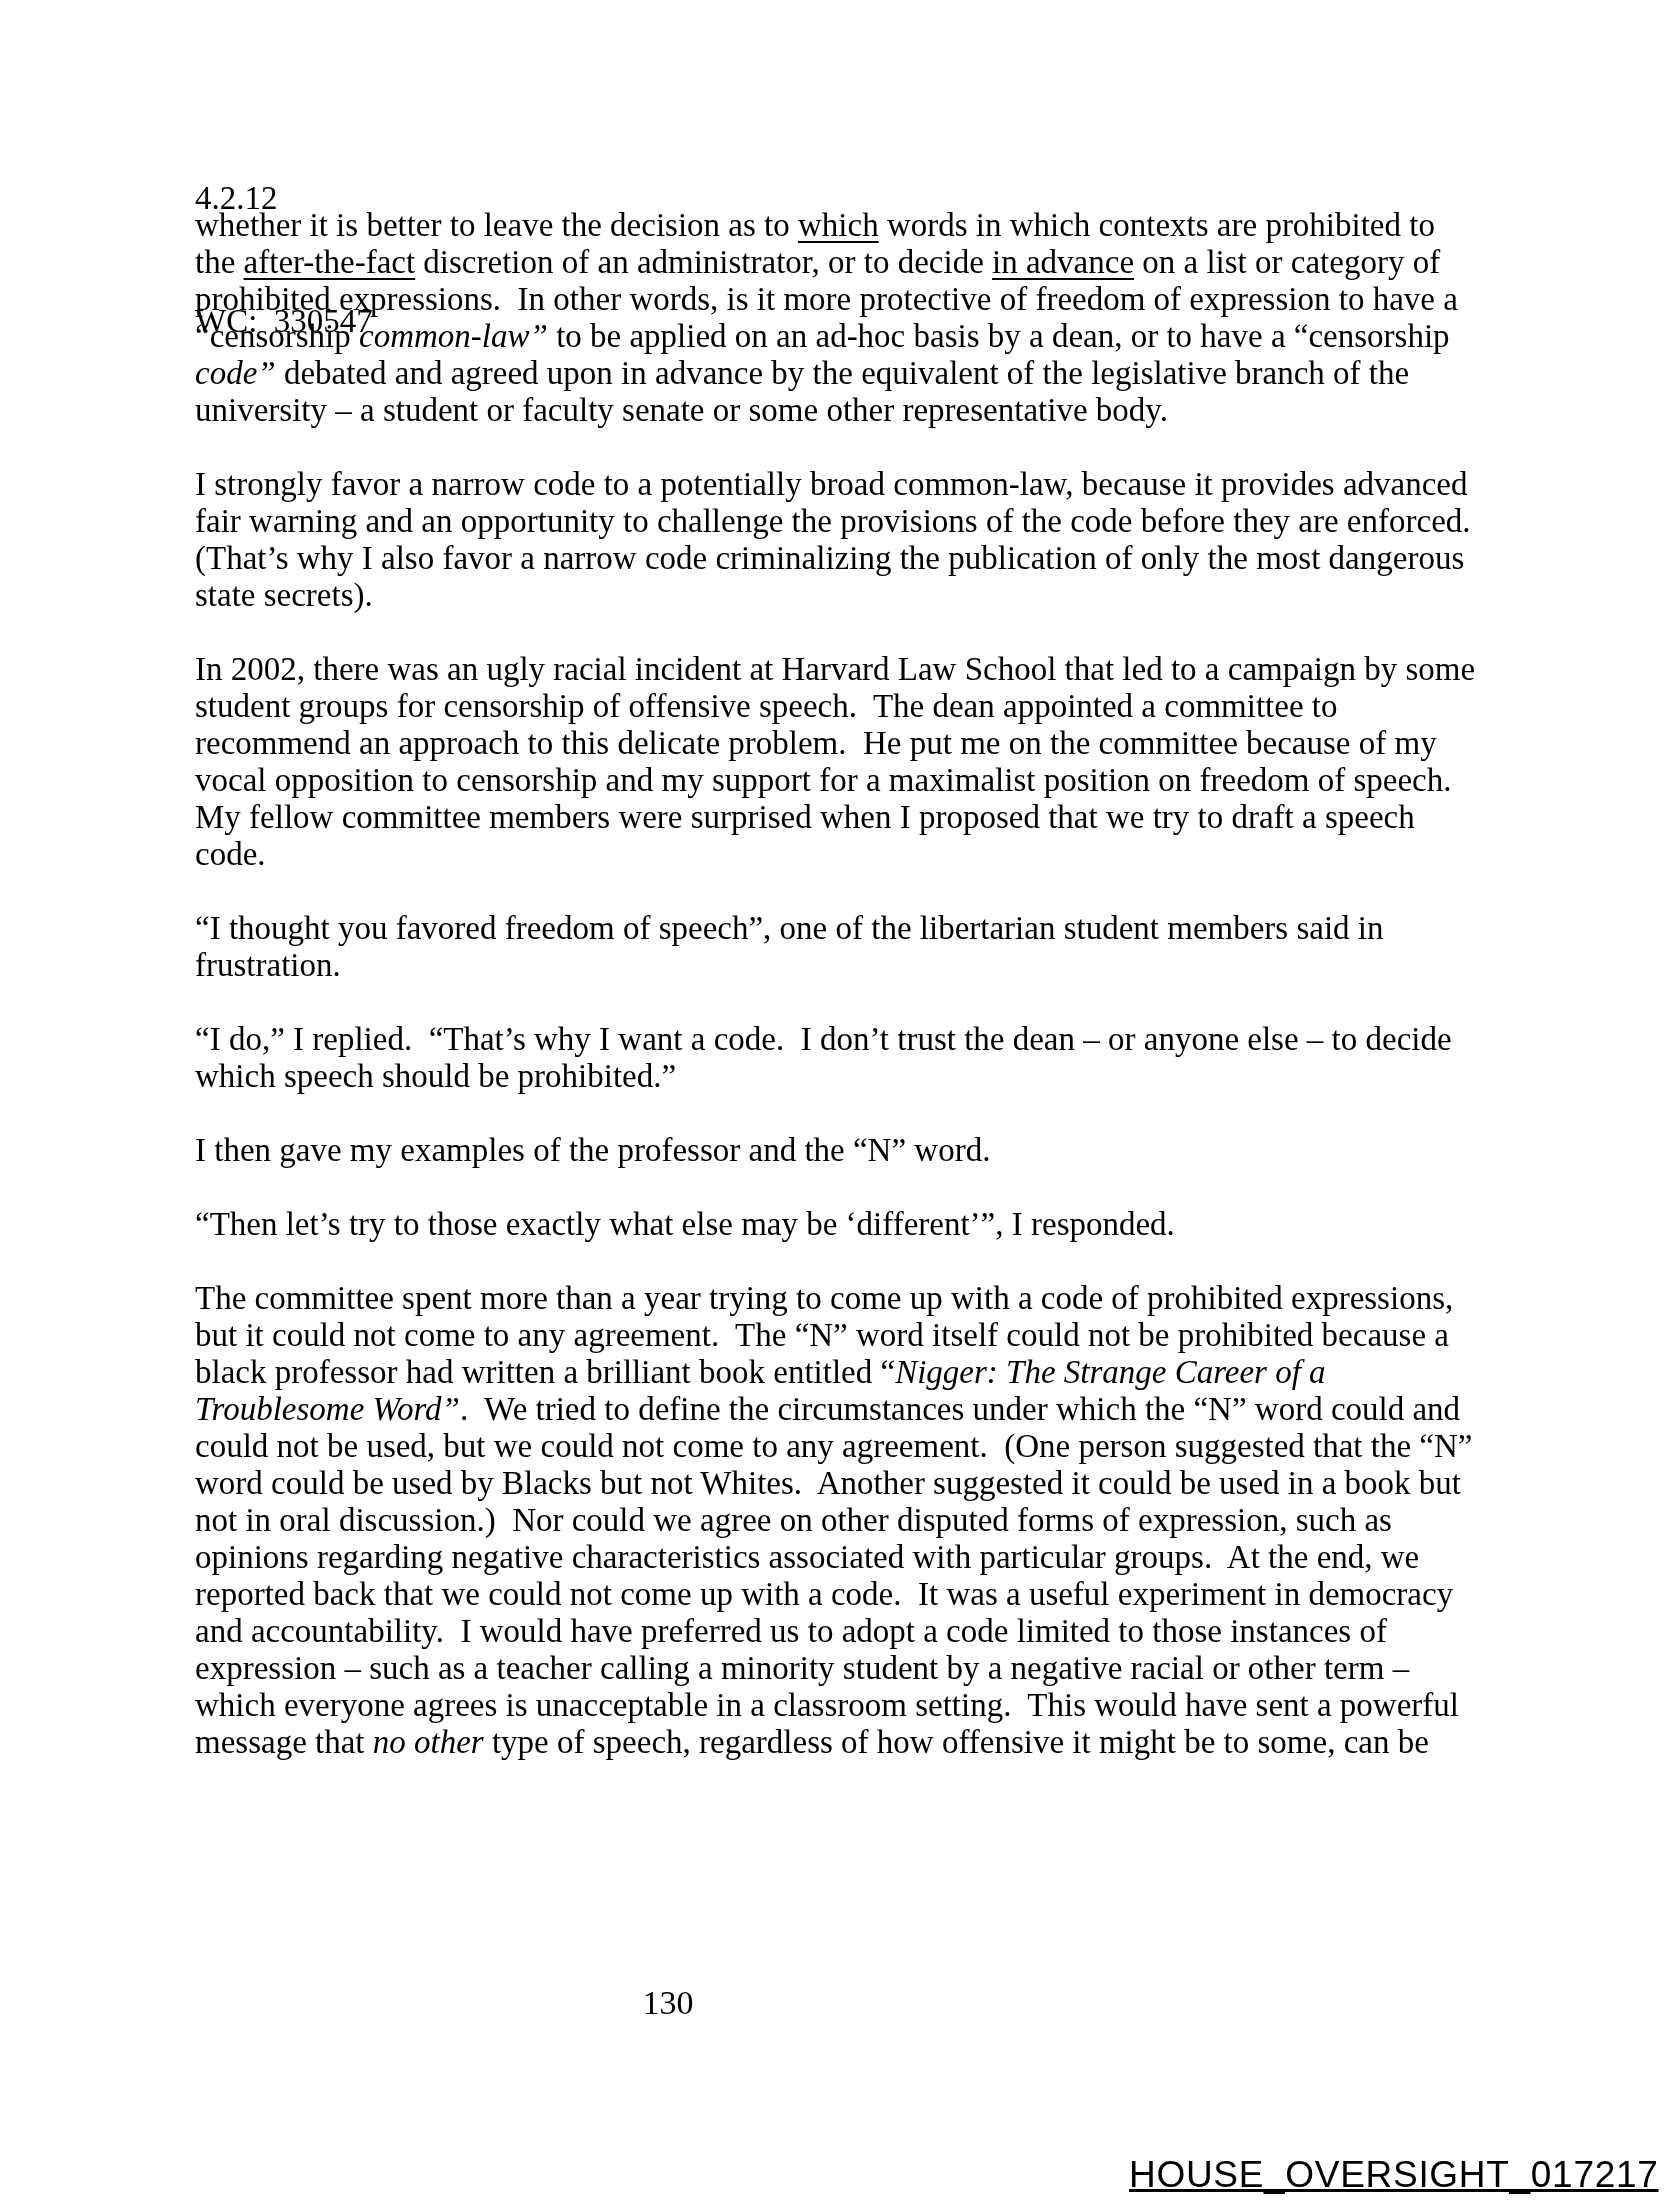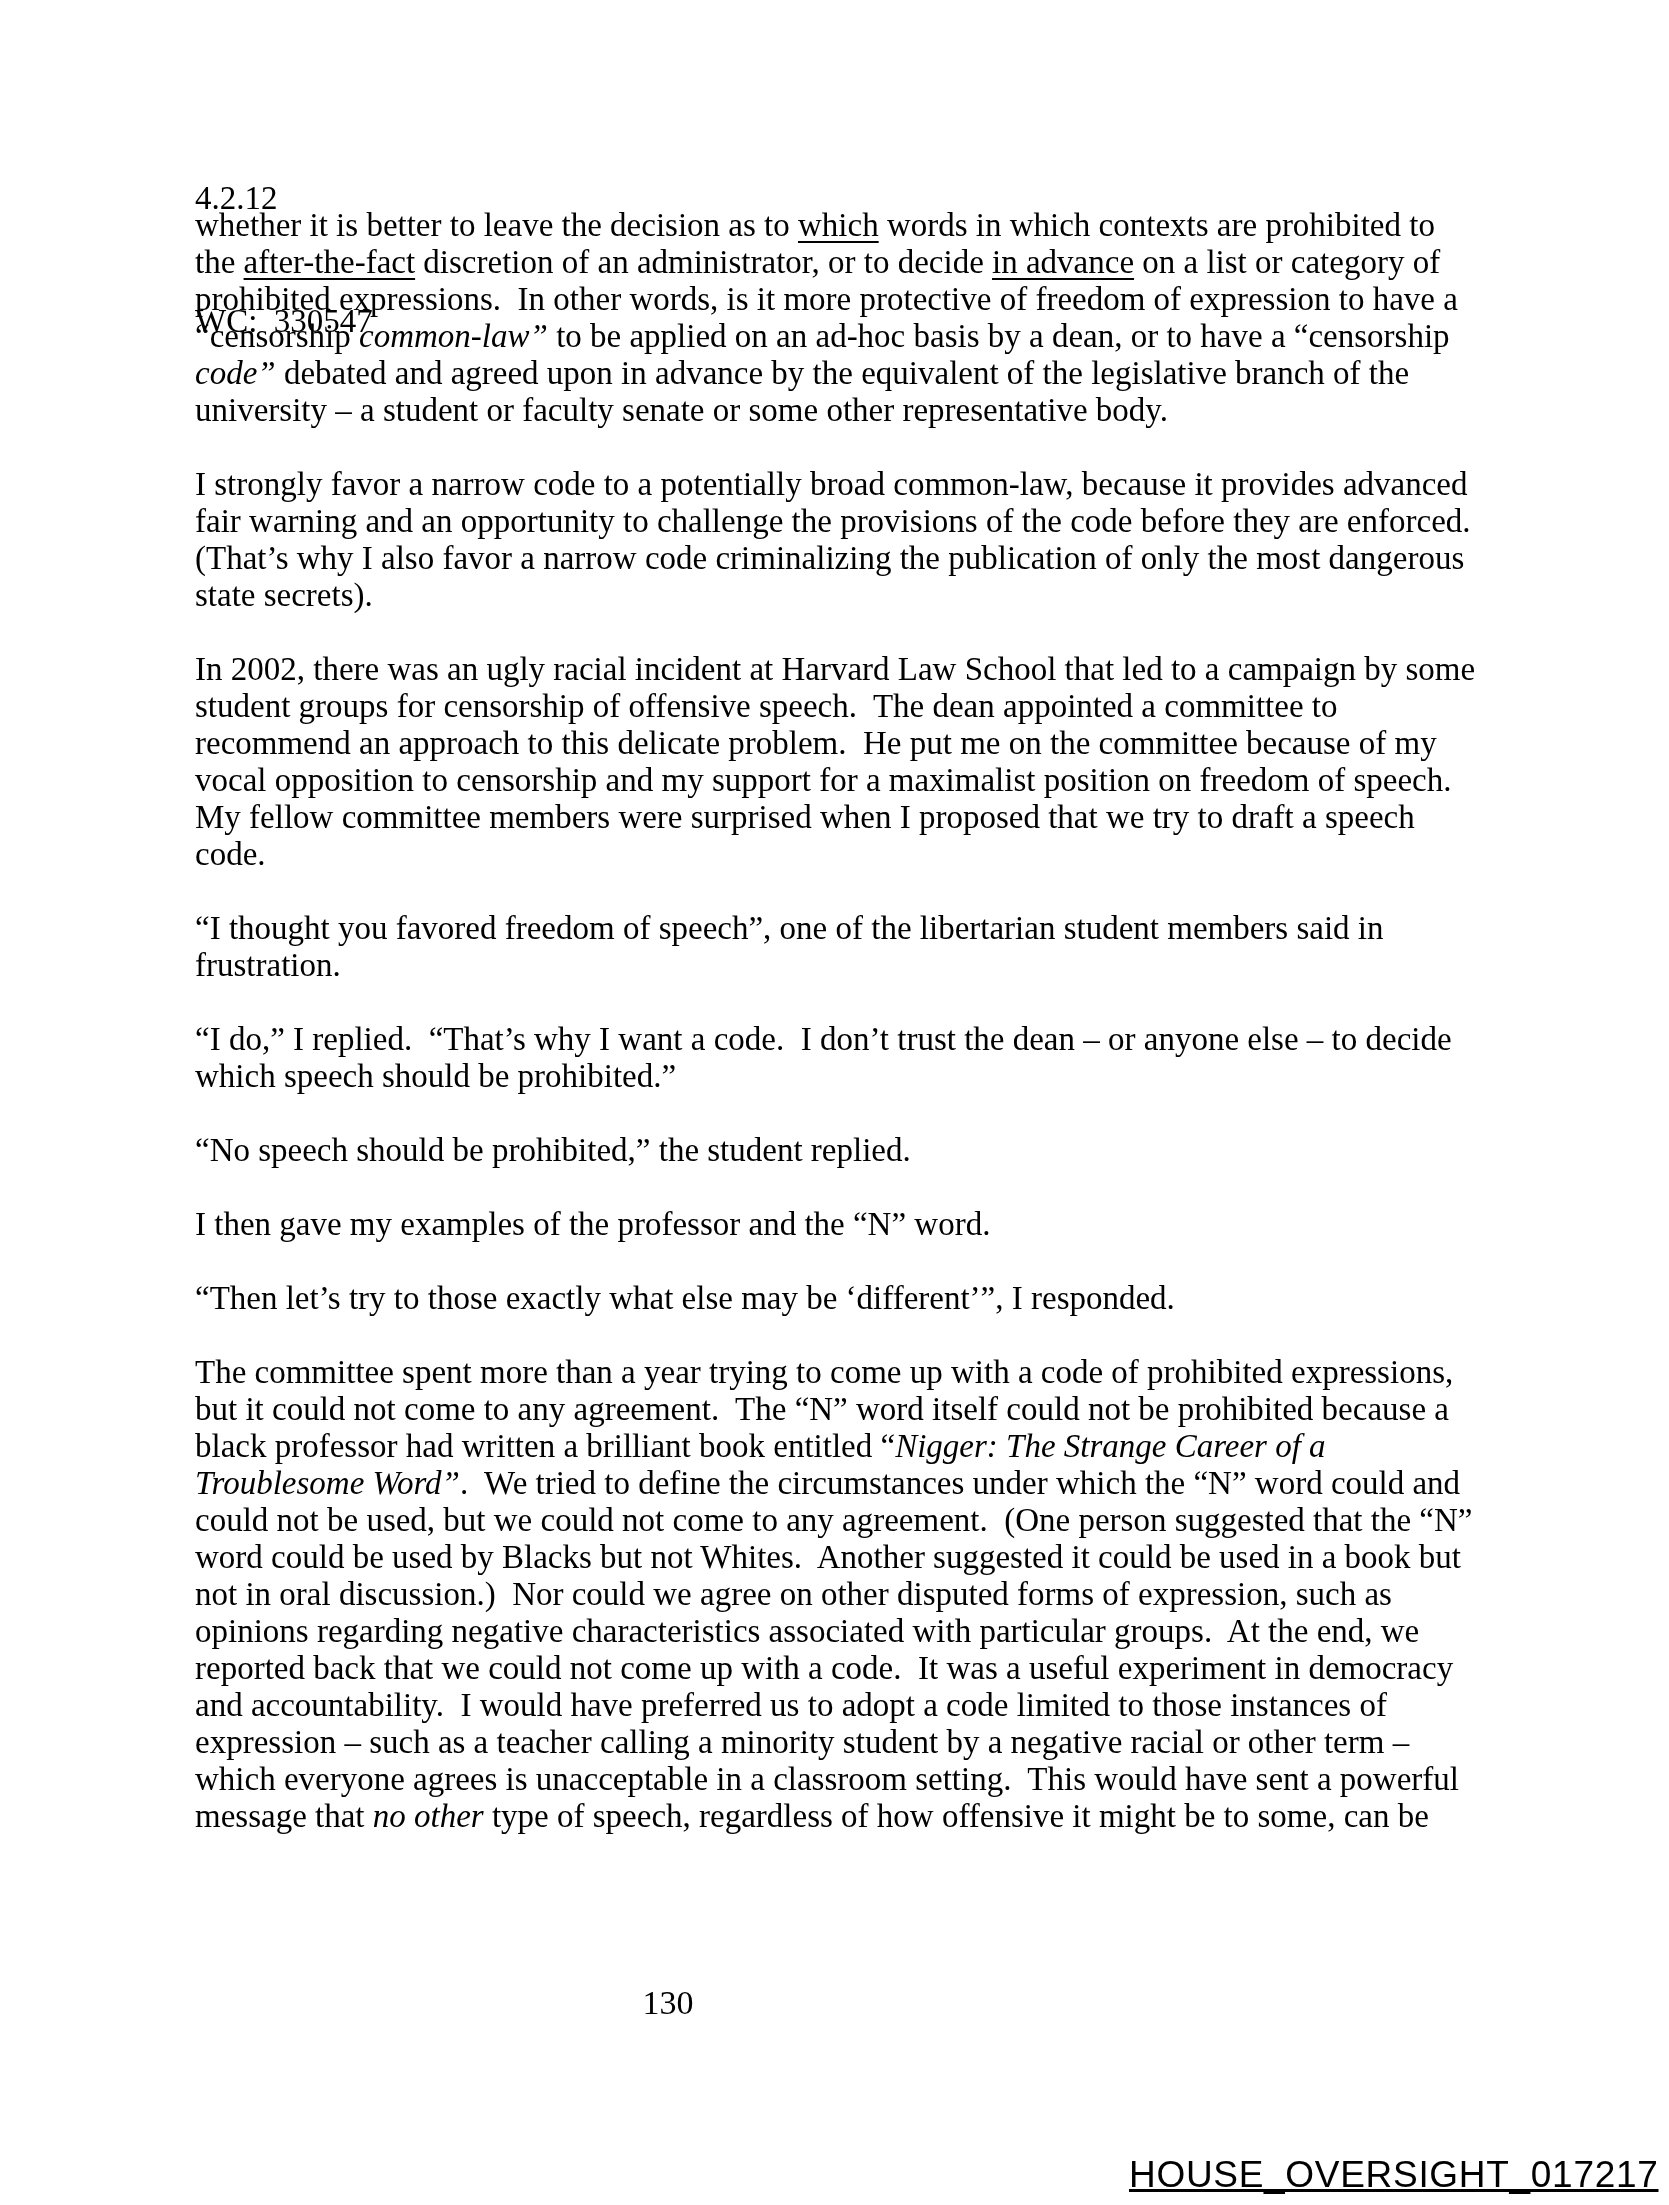--- a/index.html
+++ b/index.html
@@ -73,21 +73,20 @@
     <div>4.2.12</div>
     <div>WC:  330547</div>
   </div>
 
   <div class="doc-body">
     <p class="para"><span class="run-n">whether it is better to leave the decision as to </span><span class="run-u">which</span><span class="run-n"> words in which contexts are prohibited to the </span><span class="run-u">after-the-fact</span><span class="run-n"> discretion of an administrator, or to decide </span><span class="run-u">in advance</span><span class="run-n"> on a list or category of prohibited expressions.  In other words, is it more protective of freedom of expression to have a “censorship </span><span class="run-i">common-law”</span><span class="run-n"> to be applied on an ad-hoc basis by a dean, or to have a “censorship </span><span class="run-i">code”</span><span class="run-n"> debated and agreed upon in advance by the equivalent of the legislative branch of the university – a student or faculty senate or some other representative body.</span></p>
     <p class="para"><span class="run-n">I strongly favor a narrow code to a potentially broad common-law, because it provides advanced fair warning and an opportunity to challenge the provisions of the code before they are enforced.  (That’s why I also favor a narrow code criminalizing the publication of only the most dangerous state secrets).</span></p>
     <p class="para"><span class="run-n">In 2002, there was an ugly racial incident at Harvard Law School that led to a campaign by some student groups for censorship of offensive speech.  The dean appointed a committee to recommend an approach to this delicate problem.  He put me on the committee because of my vocal opposition to censorship and my support for a maximalist position on freedom of speech.  My fellow committee members were surprised when I proposed that we try to draft a speech code.</span></p>
     <p class="para"><span class="run-n">“I thought you favored freedom of speech”, one of the libertarian student members said in frustration.</span></p>
     <p class="para"><span class="run-n">“I do,” I replied.  “That’s why I want a code.  I don’t trust the dean – or anyone else – to decide which speech should be prohibited.”</span></p>
-    <p class="para"><span class="run-n">“No speech should be prohibited,” the student replied.</span></p>
     <p class="para"><span class="run-n">I then gave my examples of the professor and the “N” word.</span></p>
     <p class="para"><span class="run-n">“Then let’s try to those exactly what else may be ‘different’”, I responded.</span></p>
     <p class="para"><span class="run-n">The committee spent more than a year trying to come up with a code of prohibited expressions, but it could not come to any agreement.  The “N” word itself could not be prohibited because a black professor had written a brilliant book entitled “</span><span class="run-i">Nigger: The Strange Career of a Troublesome Word”</span><span class="run-n">.  We tried to define the circumstances under which the “N” word could and could not be used, but we could not come to any agreement.  (One person suggested that the “N” word could be used by Blacks but not Whites.  Another suggested it could be used in a book but not in oral discussion.)  Nor could we agree on other disputed forms of expression, such as opinions regarding negative characteristics associated with particular groups.  At the end, we reported back that we could not come up with a code.  It was a useful experiment in democracy and accountability.  I would have preferred us to adopt a code limited to those instances of expression – such as a teacher calling a minority student by a negative racial or other term – which everyone agrees is unacceptable in a classroom setting.  This would have sent a powerful message that </span><span class="run-i">no other</span><span class="run-n"> type of speech, regardless of how offensive it might be to some, can be</span></p>
   </div>
 
   <div class="page-number">130</div>
 
   <div class="bates-number">HOUSE_OVERSIGHT_017217</div>
 
 </div>

